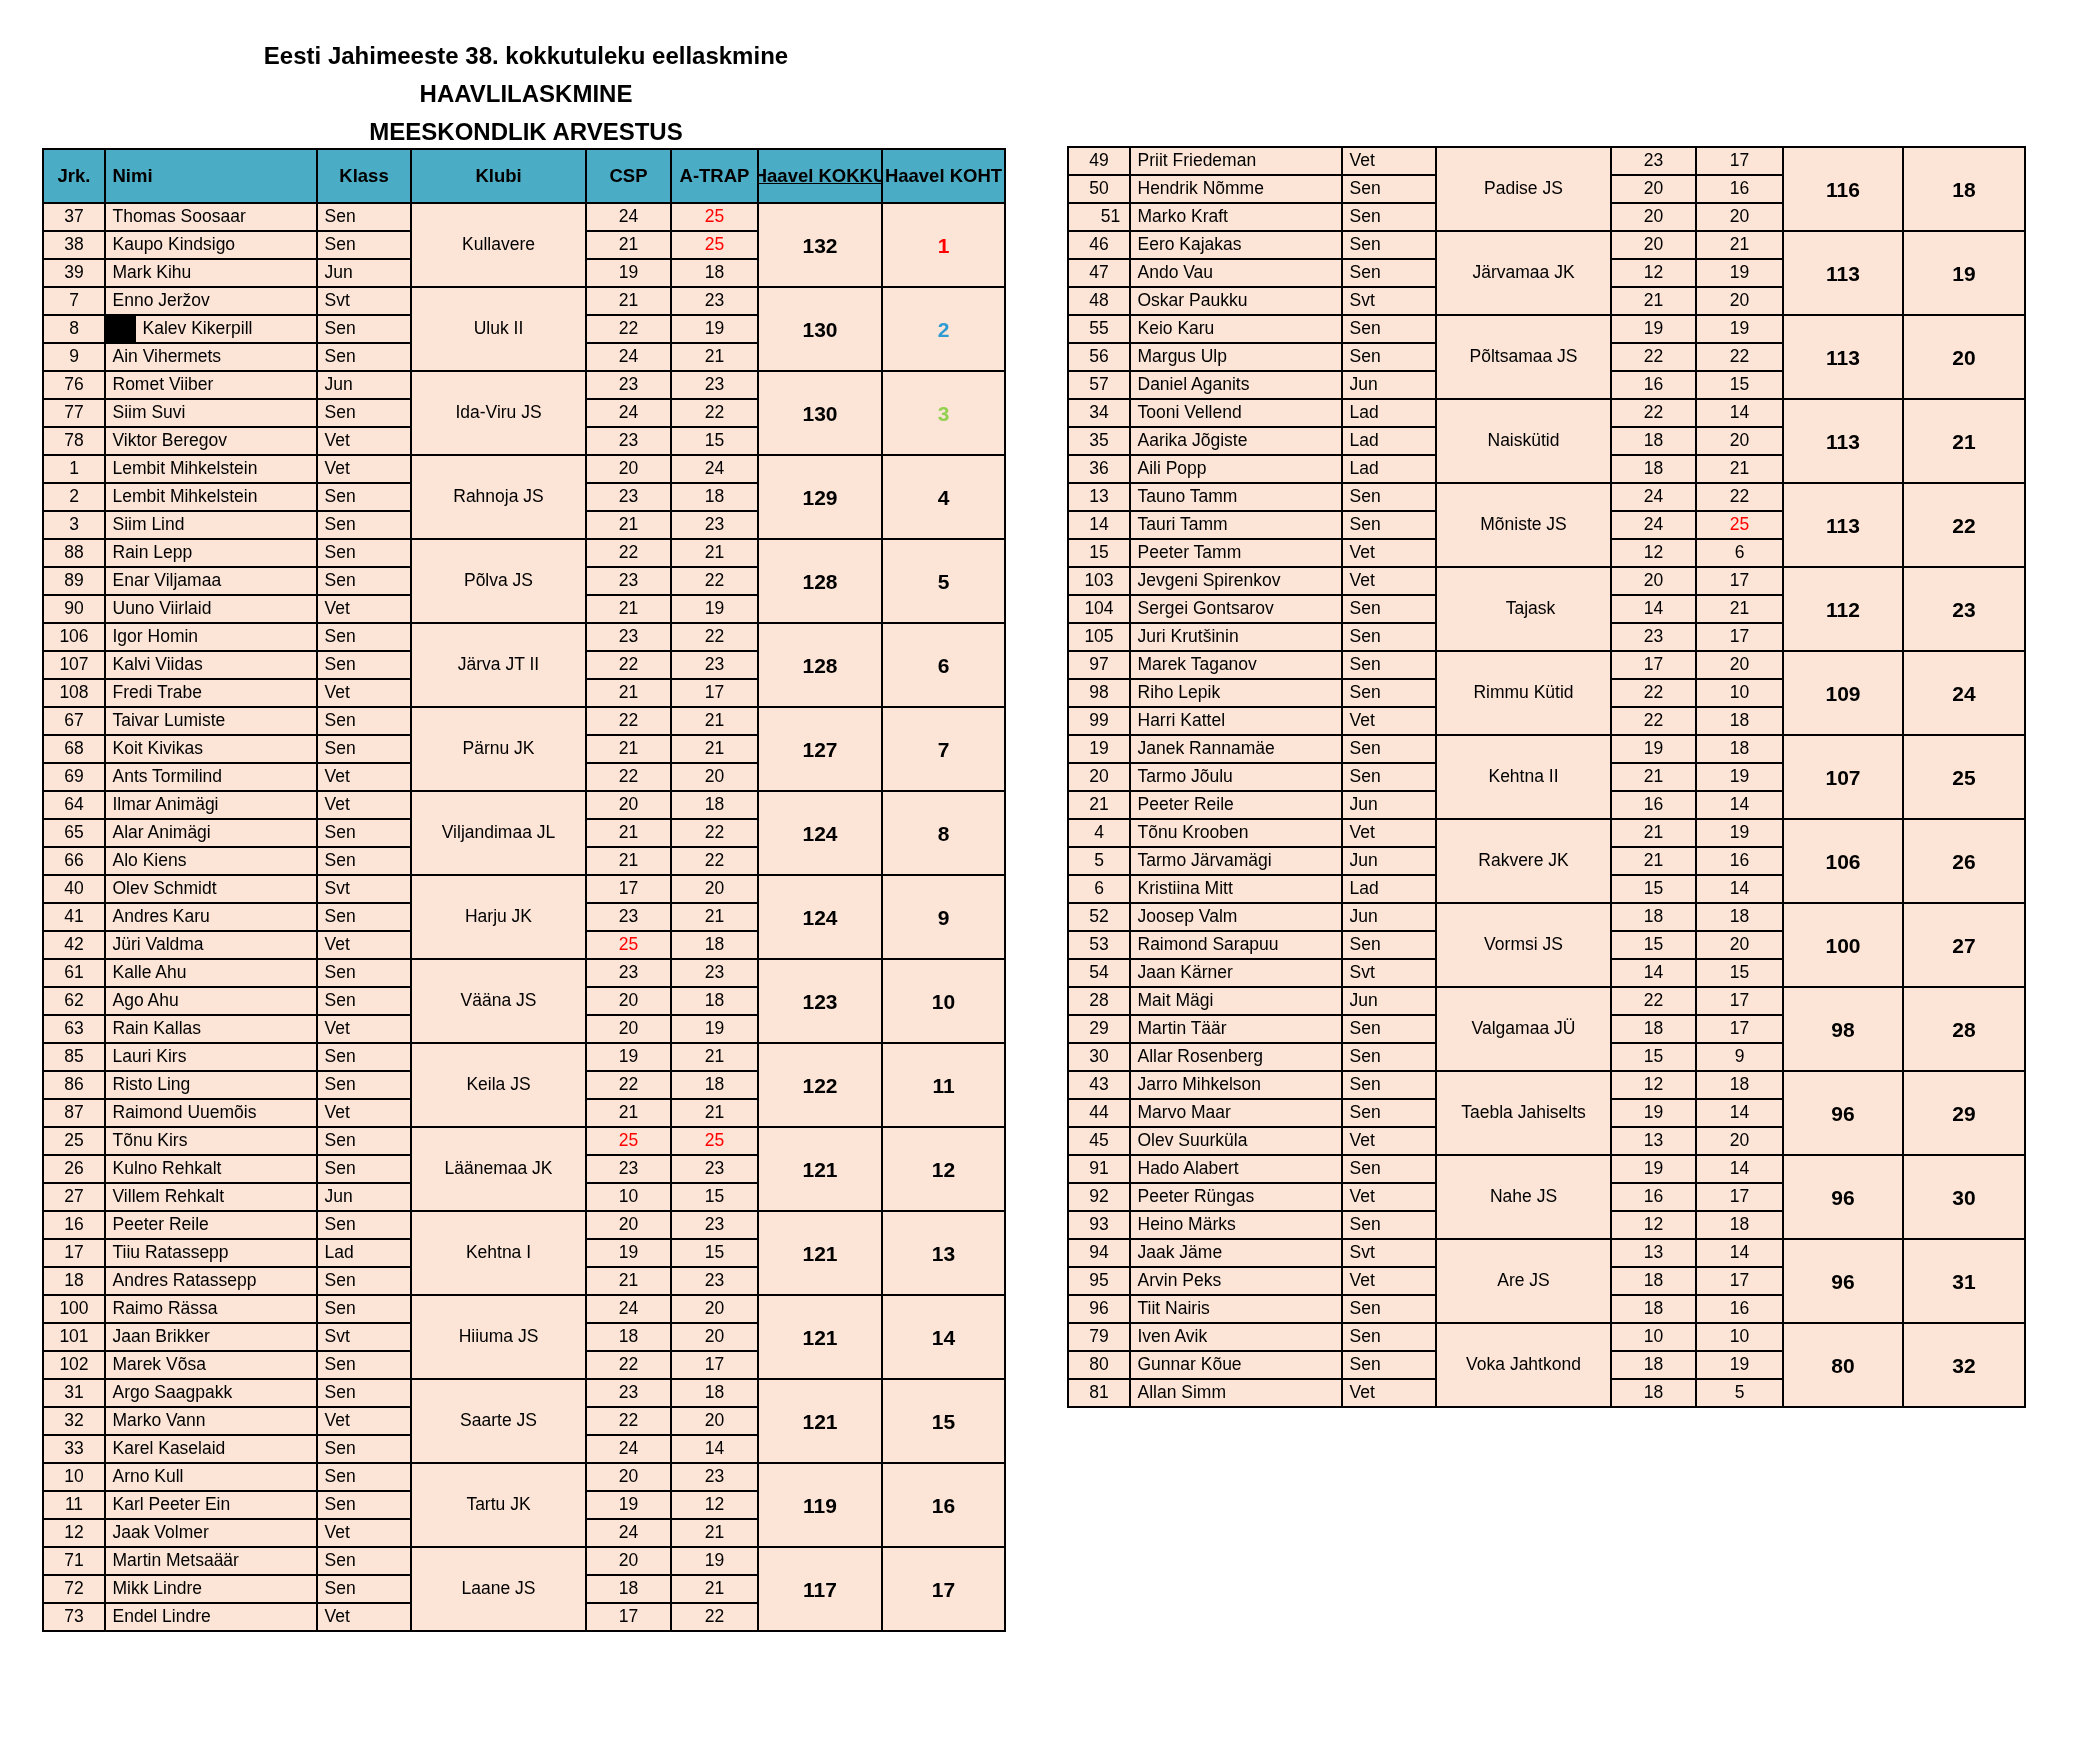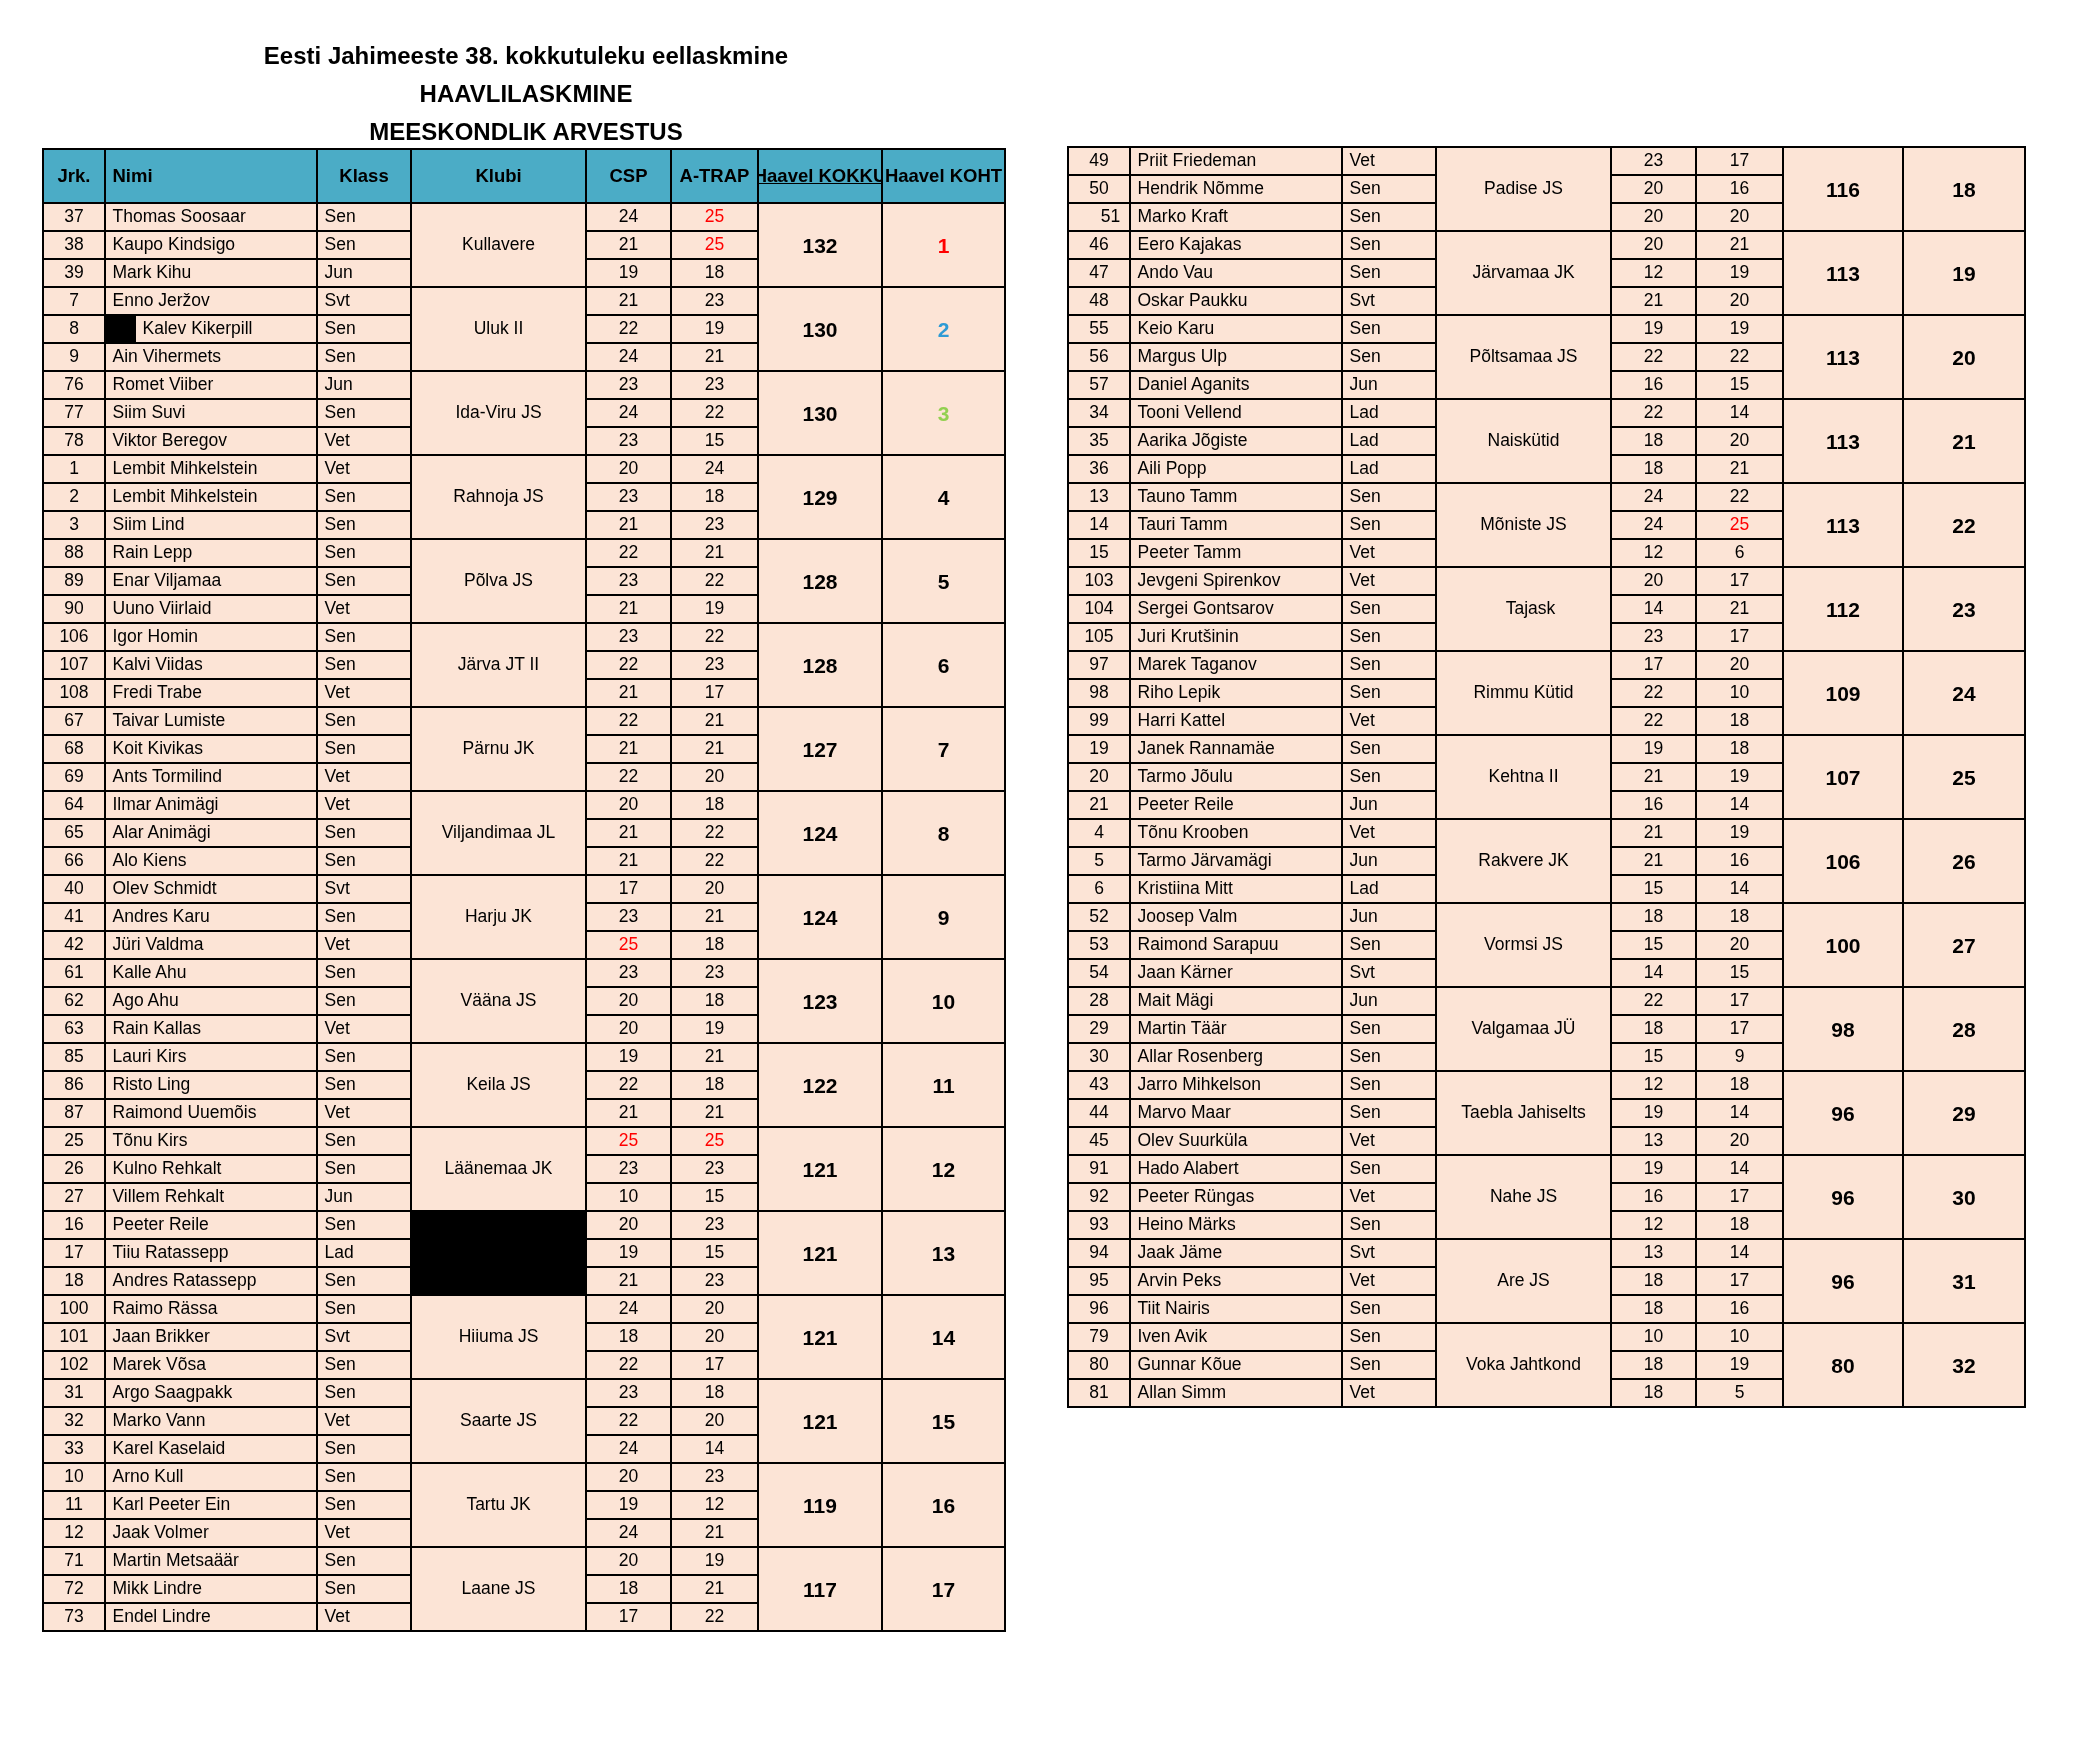--- a/index.html
+++ b/index.html
@@ -268,20 +268,21 @@
       <div class="cell ctr" style="grid-area: 39 / 1;">17</div>
       <div class="cell lft" style="grid-area: 39 / 2;">Tiiu Ratassepp</div>
       <div class="cell lft" style="grid-area: 39 / 3;">Lad</div>
       <div class="cell ctr" style="grid-area: 39 / 5;">19</div>
       <div class="cell ctr" style="grid-area: 39 / 6;">15</div>
       <div class="cell ctr" style="grid-area: 40 / 1;">18</div>
       <div class="cell lft" style="grid-area: 40 / 2;">Andres Ratassepp</div>
       <div class="cell lft" style="grid-area: 40 / 3;">Sen</div>
       <div class="cell ctr" style="grid-area: 40 / 5;">21</div>
       <div class="cell ctr" style="grid-area: 40 / 6;">23</div>
+      <div class="cell ctr gtop" style="grid-area: 38 / 4 / span 3;">Kehtna I</div>
       <div class="cell ctr total gtop" style="grid-area: 38 / 7 / span 3;">121</div>
       <div class="cell ctr place gtop" style="grid-area: 38 / 8 / span 3;">13</div>
       <div class="cell ctr gtop" style="grid-area: 41 / 1;">100</div>
       <div class="cell lft gtop" style="grid-area: 41 / 2;">Raimo Rässa</div>
       <div class="cell lft gtop" style="grid-area: 41 / 3;">Sen</div>
       <div class="cell ctr gtop" style="grid-area: 41 / 5;">24</div>
       <div class="cell ctr gtop" style="grid-area: 41 / 6;">20</div>
       <div class="cell ctr" style="grid-area: 42 / 1;">101</div>
       <div class="cell lft" style="grid-area: 42 / 2;">Jaan Brikker</div>
       <div class="cell lft" style="grid-area: 42 / 3;">Svt</div>

